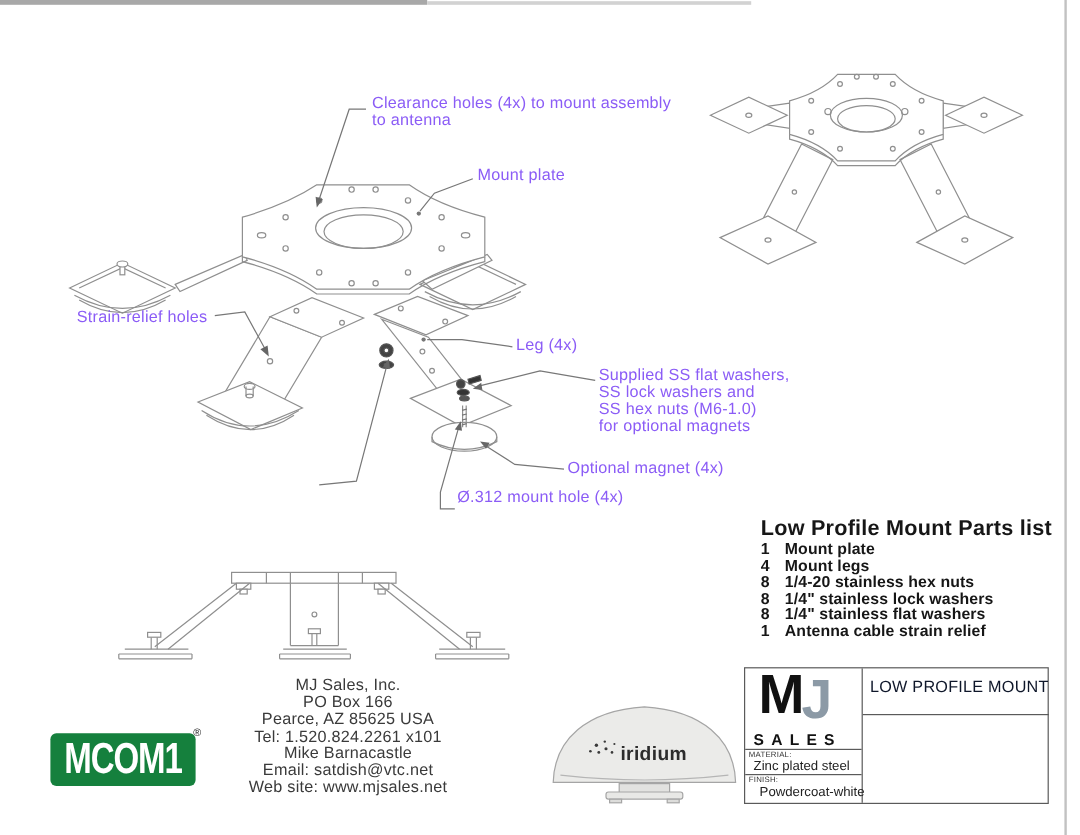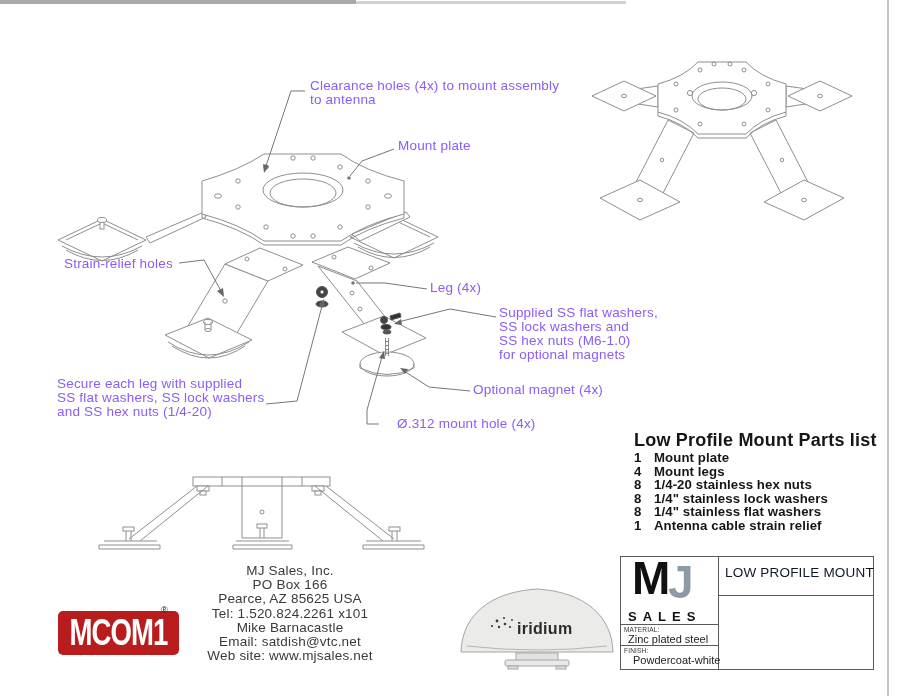--- a/index.html
+++ b/index.html
@@ -13,22 +13,22 @@
   .callout{position:absolute;color:#8b5cf6;font-size:13.5px;line-height:14px;letter-spacing:.2px;white-space:nowrap;}
 
   .parts{position:absolute;left:634px;top:430px;color:#161616;}
   .parts .ptitle{font-weight:bold;font-size:18px;letter-spacing:.2px;}
   .parts .prow{display:flex;font-weight:bold;font-size:13.2px;line-height:13.5px;letter-spacing:.1px;}
   .parts .qty{width:20px;}
 
   .contact{position:absolute;left:165px;top:564px;width:250px;text-align:center;
            color:#3a3a3a;font-size:13.5px;line-height:14.2px;letter-spacing:.2px;}
 
-  .mcom1{position:absolute;left:42px;top:611px;width:121px;height:44px;background:#b91c1c;
-         border-radius:5px;display:flex;align-items:center;justify-content:center;margin-left:16px;}
+  .mcom1{position:absolute;left:42px;top:611px;width:121px;height:44px;background:#15803d;
+         border-radius:5px;display:flex;align-items:center;justify-content:center;}
   .mcom1 span{color:#fff;font-weight:bold;font-size:29px;letter-spacing:-1px;
               transform:scale(.95,1.25);}
   .mcom1-reg{position:absolute;left:161px;top:605px;font-size:9px;color:#222;}
 
   .iridium-label{position:absolute;left:517px;top:620px;font-size:16px;font-weight:bold;
                  color:#2c2c2c;letter-spacing:.3px;}
 
   .tblock{position:absolute;left:620px;top:556px;width:252px;height:112px;border:1px solid #5a5a5a;
           display:flex;background:#fff;color:#333;}
   .tb-left{width:97px;border-right:1px solid #5a5a5a;display:flex;flex-direction:column;}
@@ -257,27 +257,22 @@
   </div>
   <div class="callout" style="left:398px;top:139px;">Mount plate</div>
   <div class="callout" style="left:64px;top:257px;">Strain-relief holes</div>
   <div class="callout" style="left:430px;top:281px;">Leg (4x)</div>
   <div class="callout" style="left:499px;top:306px;">
     <div>Supplied SS flat washers,</div>
     <div>SS lock washers and</div>
     <div>SS hex nuts (M6-1.0)</div>
     <div>for optional magnets</div>
   </div>
-  <div class="callout" style="left:57px;top:377px;">
-    <div>Secure each leg with supplied</div>
-    <div>SS flat washers, SS lock washers</div>
-    <div>and SS hex nuts (1/4-20)</div>
-  </div>
   <div class="callout" style="left:473px;top:383px;text-align:center;">Optional magnet (4x)</div>
-  <div class="callout" style="left:381px;top:417px;margin-left:16px;">Ø.312 mount hole (4x)</div>
+  <div class="callout" style="left:381px;top:407px;">Ø.312 mount hole (4x)</div>
 
   <div class="parts">
     <div class="ptitle">Low Profile Mount Parts list</div>
     <div class="prow">
       <span class="qty">1</span>
       <span>Mount plate</span>
     </div>
     <div class="prow">
       <span class="qty">4</span>
       <span>Mount legs</span>

